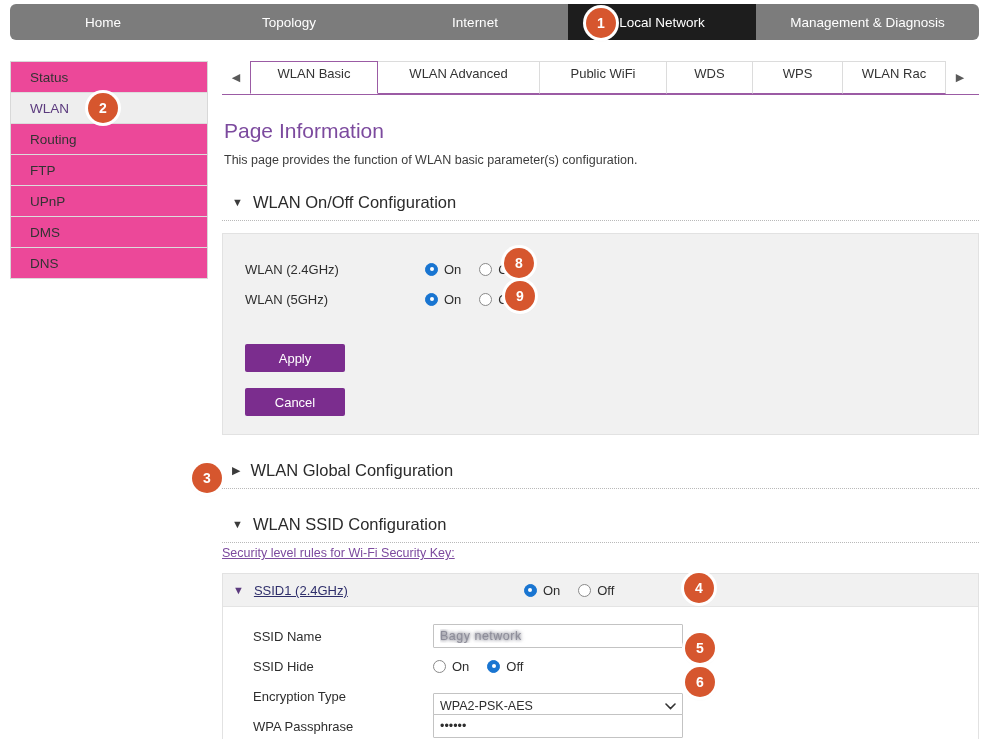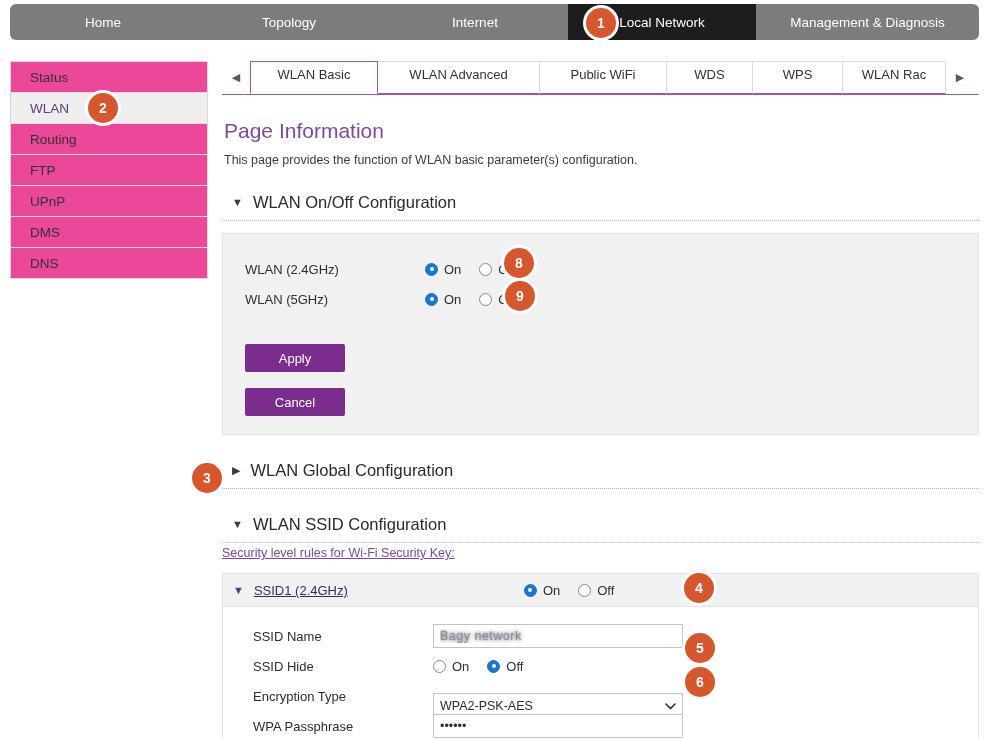--- a/index.html
+++ b/index.html
@@ -113,29 +113,29 @@
   .tab-arrow {
     width: 28px; height: 33px;
     display: flex; align-items: center; justify-content: center;
     color: #5a5a5a;
     font-size: 11px;
     background: #ffffff;
   }
   .tab {
     height: 33px;
     display: flex;
-    align-items: flex-end;
+    align-items: flex-start;
     justify-content: center;
     font-size: 13px;
     color: #333333;
     background: #ffffff;
     border: 1px solid #dcdcdc;
     border-bottom: 1px solid #9b5ba4;
     border-left: none;
-    padding: 11px 4px;
+    padding: 4px 4px;
     white-space: nowrap;
     overflow: hidden;
   }
   .tab:first-of-type { border-left: 1px solid #dcdcdc; }
   .tab.active {
     background: #ffffff;
     border: 1px solid #9b5ba4;
     border-bottom: 1px solid #ffffff;
     color: #333333;
     position: relative;

